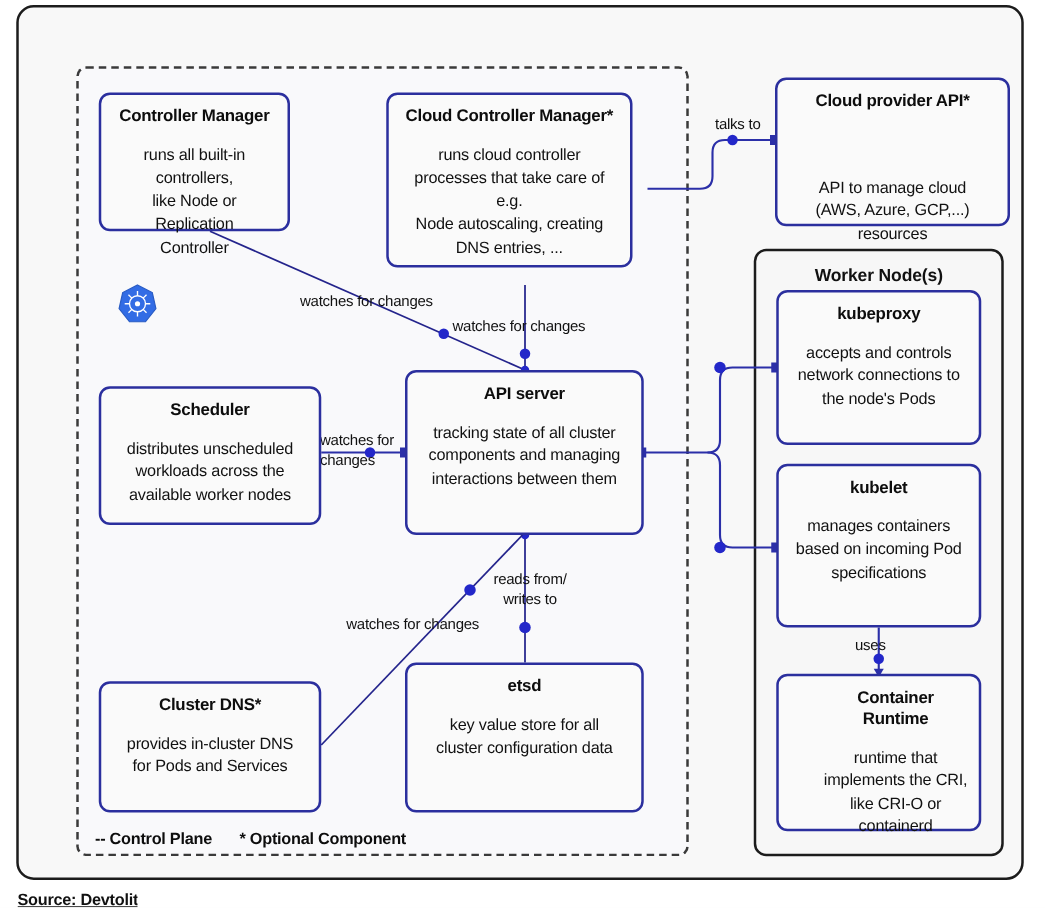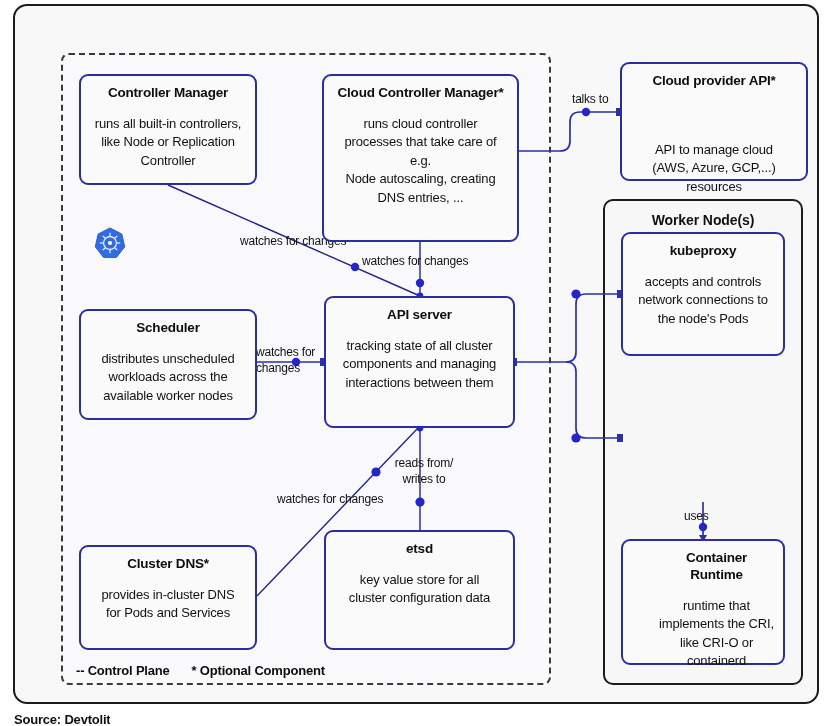--- a/index.html
+++ b/index.html
@@ -82,22 +82,22 @@
   .box .desc {
     margin-top: 13px;
     font-size: 13px;
     color: #111;
     text-align: center;
     line-height: 1.42;
     white-space: pre-line;
     letter-spacing: -0.15px;
   }
   
-  #box-controller-manager { left: 79px;  top: 74px;  width: 178px; height: 111px; }
-  #box-cloud-controller-manager { left: 322px; top: 74px;  width: 197px; height: 168px; }
+  #box-controller-manager { left: 79px;  top: 74px;  width: 153px; height: 111px; }
+  #box-cloud-controller-manager { left: 309px; top: 74px;  width: 197px; height: 140px; }
   #box-cloud-provider-api { left: 620px; top: 62px;  width: 188px; height: 119px; gap: 38px; }
   #box-scheduler { left: 79px;  top: 309px; width: 178px; height: 111px; }
   #box-api-server { left: 324px; top: 296px; width: 191px; height: 132px; }
   #box-cluster-dns { left: 79px;  top: 545px; width: 178px; height: 105px; }
   #box-etsd { left: 324px; top: 530px; width: 191px; height: 120px; }
   #box-kubeproxy { left: 621px; top: 232px; width: 164px; height: 124px; }
   #box-kubelet { left: 621px; top: 371px; width: 164px; height: 131px; }
   #box-container-runtime { left: 621px; top: 539px; width: 164px; height: 126px; padding-left: 35px; }
 
   
@@ -142,20 +142,21 @@
   #source-caption {
     position: absolute;
     left: 14px;
     top: 712px;
     font-size: 13px;
     font-weight: bold;
     color: #111;
     letter-spacing: -0.2px;
     overflow: hidden;
     height: 14px;
+    text-decoration: underline;
   }
 </style>
 </head>
 <body>
 
 <div id="root">
 
   <div id="outer-frame"></div>
 
   <div id="control-plane"></div>
@@ -276,20 +277,26 @@
 cluster configuration data</div>
   </div>
 
   <div class="box" id="box-kubeproxy">
     <div class="title">kubeproxy</div>
     <div class="desc">accepts and controls
 network connections to
 the node's Pods</div>
   </div>
 
+  <div class="box" id="box-kubelet">
+    <div class="title">kubelet</div>
+    <div class="desc">manages containers
+based on incoming Pod
+specifications</div>
+  </div>
 
   <div class="box" id="box-container-runtime">
     <div class="title">Container Runtime</div>
     <div class="desc">runtime that
 implements the CRI,
 like CRI-O or
 containerd</div>
   </div>
 
   <div id="legend">

